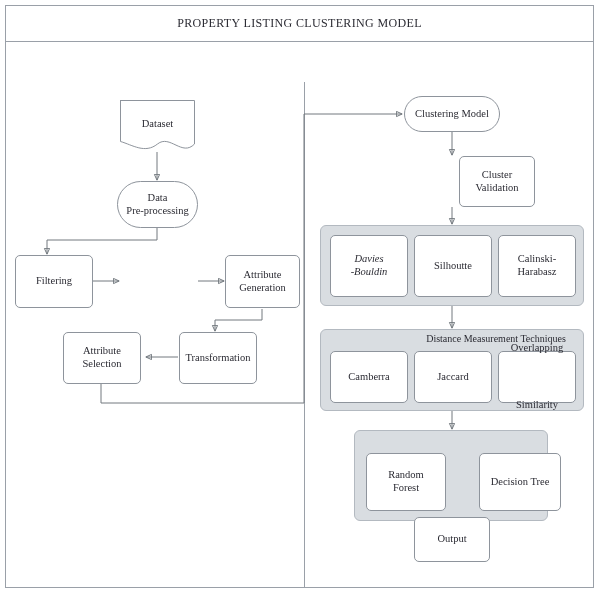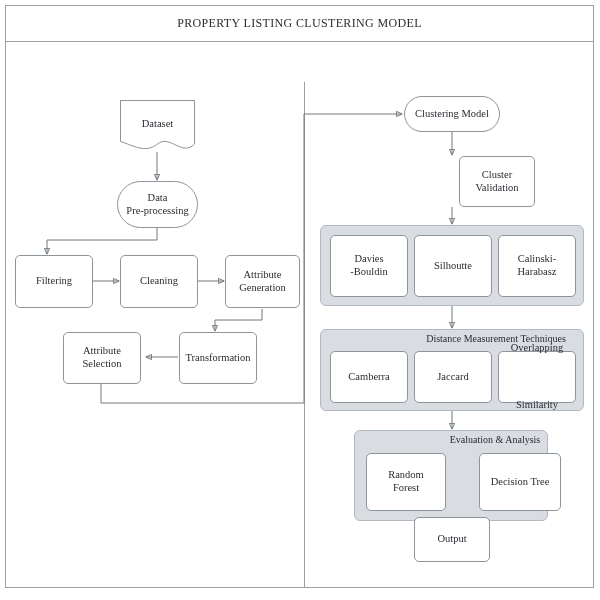--- a/index.html
+++ b/index.html
@@ -202,23 +202,20 @@
 
   <div class="node pill" style="left:117px; top:181px; width:81px; height:47px; flex-direction:column;">
     <span>Data</span>
     <span>Pre-processing</span>
   </div>
 
   <div class="node" style="left:15px; top:255px; width:78px; height:53px;">
     <span>Filtering</span>
   </div>
 
-  <div class="node" style="left:120px; top:255px; width:78px; height:53px;">
-    <span>Cleaning</span>
-  </div>
 
   <div class="node" style="left:225px; top:255px; width:75px; height:53px; flex-direction:column;">
     <span>Attribute</span>
     <span>Generation</span>
   </div>
 
   <div class="node" style="left:179px; top:332px; width:78px; height:52px;font-family:Liberation Serif, serif;">
     <span>Transformation</span>
   </div>
 
@@ -230,21 +227,21 @@
   <div class="node pill" style="left:404px; top:96px; width:96px; height:36px;">
     <span>Clustering Model</span>
   </div>
 
   <div class="node" style="left:414px; top:156px; width:76px; height:51px; flex-direction:column;margin-left:45px;">
     <span>Cluster</span>
     <span>Validation</span>
   </div>
 
   <div class="group" style="left:320px; top:225px; width:264px; height:81px;">
-    <div class="node" style="left:9px; top:9px; width:78px; height:62px; flex-direction:column;">
+    <div class="node" style="left:9px; top:9px; width:78px; height:62px; flex-direction:column;font-style:italic;">
       <span>Davies</span>
       <span>-Bouldin</span>
     </div>
     <div class="node" style="left:93px; top:9px; width:78px; height:62px;">
       <span>Silhoutte</span>
     </div>
     <div class="node" style="left:177px; top:9px; width:78px; height:62px; flex-direction:column;">
       <span>Calinski-</span>
       <span>Harabasz</span>
     </div>
@@ -258,21 +255,20 @@
     <div class="node" style="left:93px; top:21px; width:78px; height:52px;">
       <span>Jaccard</span>
     </div>
     <div class="node" style="left:177px; top:21px; width:78px; height:52px; flex-direction:column;gap:44px;">
       <span>Overlapping</span>
       <span>Similarity</span>
     </div>
   </div>
 
   <div class="group" style="left:354px; top:430px; width:194px; height:91px;">
-    <span class="grp-title">Evaluation &amp; Analysis</span>
     <div class="node" style="left:11px; top:22px; width:80px; height:58px; flex-direction:column;">
       <span>Random</span>
       <span>Forest</span>
     </div>
     <div class="node" style="left:100px; top:22px; width:82px; height:58px;margin-left:24px;">
       <span>Decision Tree</span>
     </div>
   </div>
 
   <div class="node" style="left:414px; top:517px; width:76px; height:45px;">

